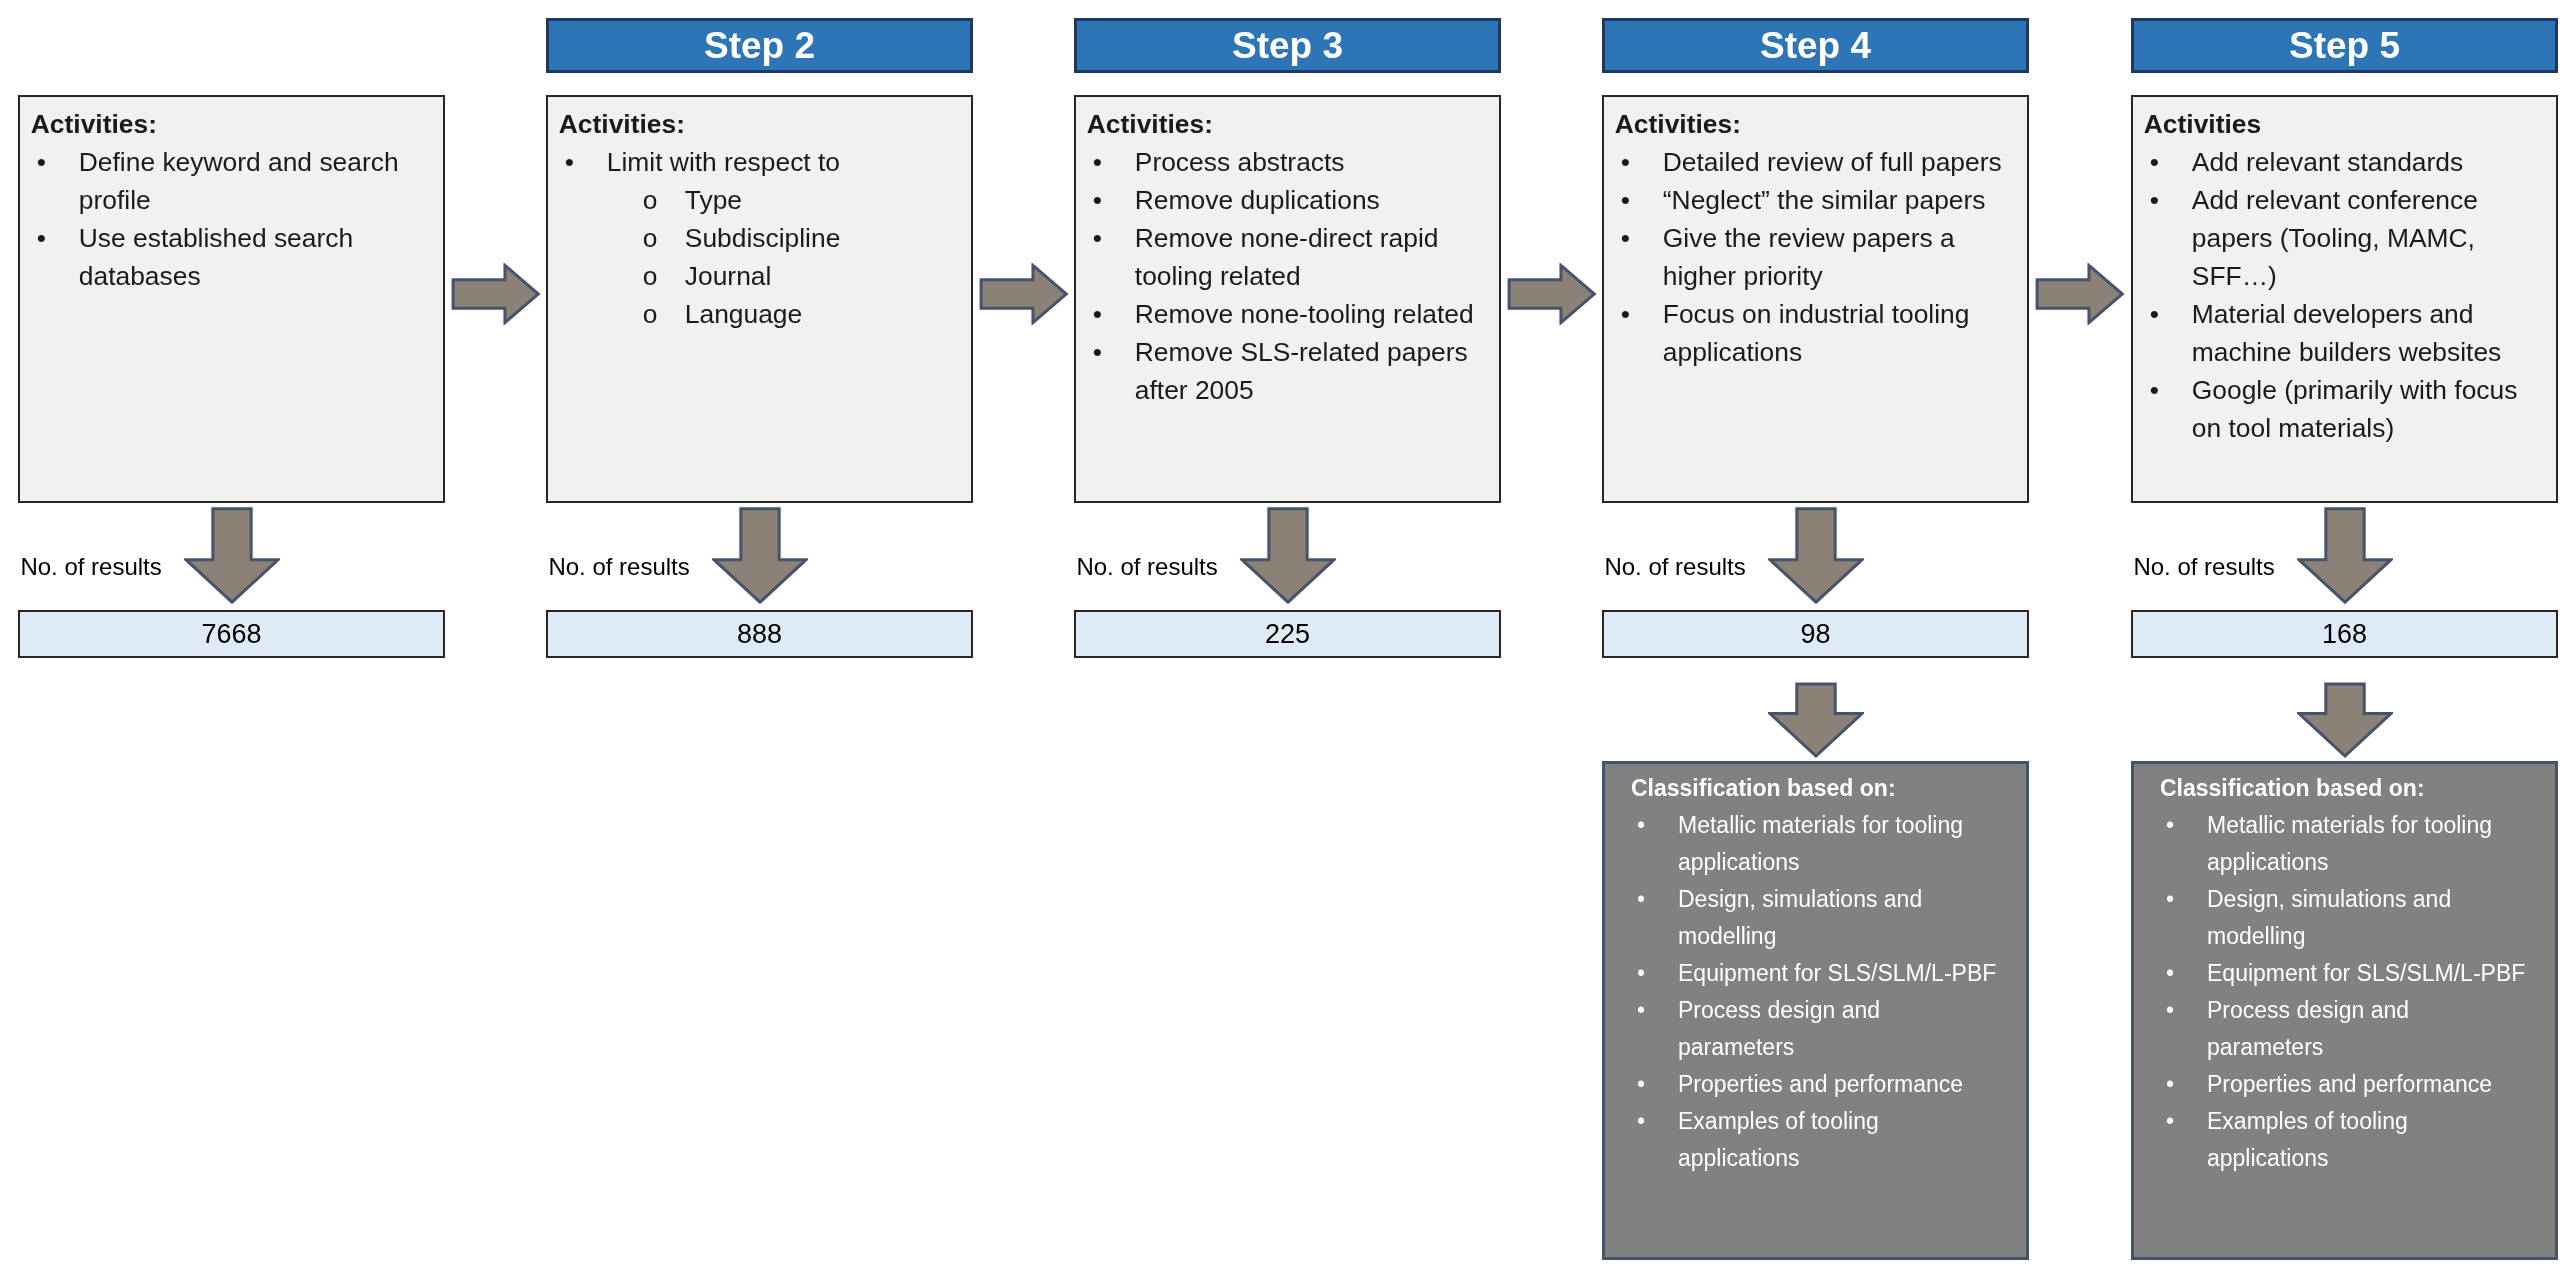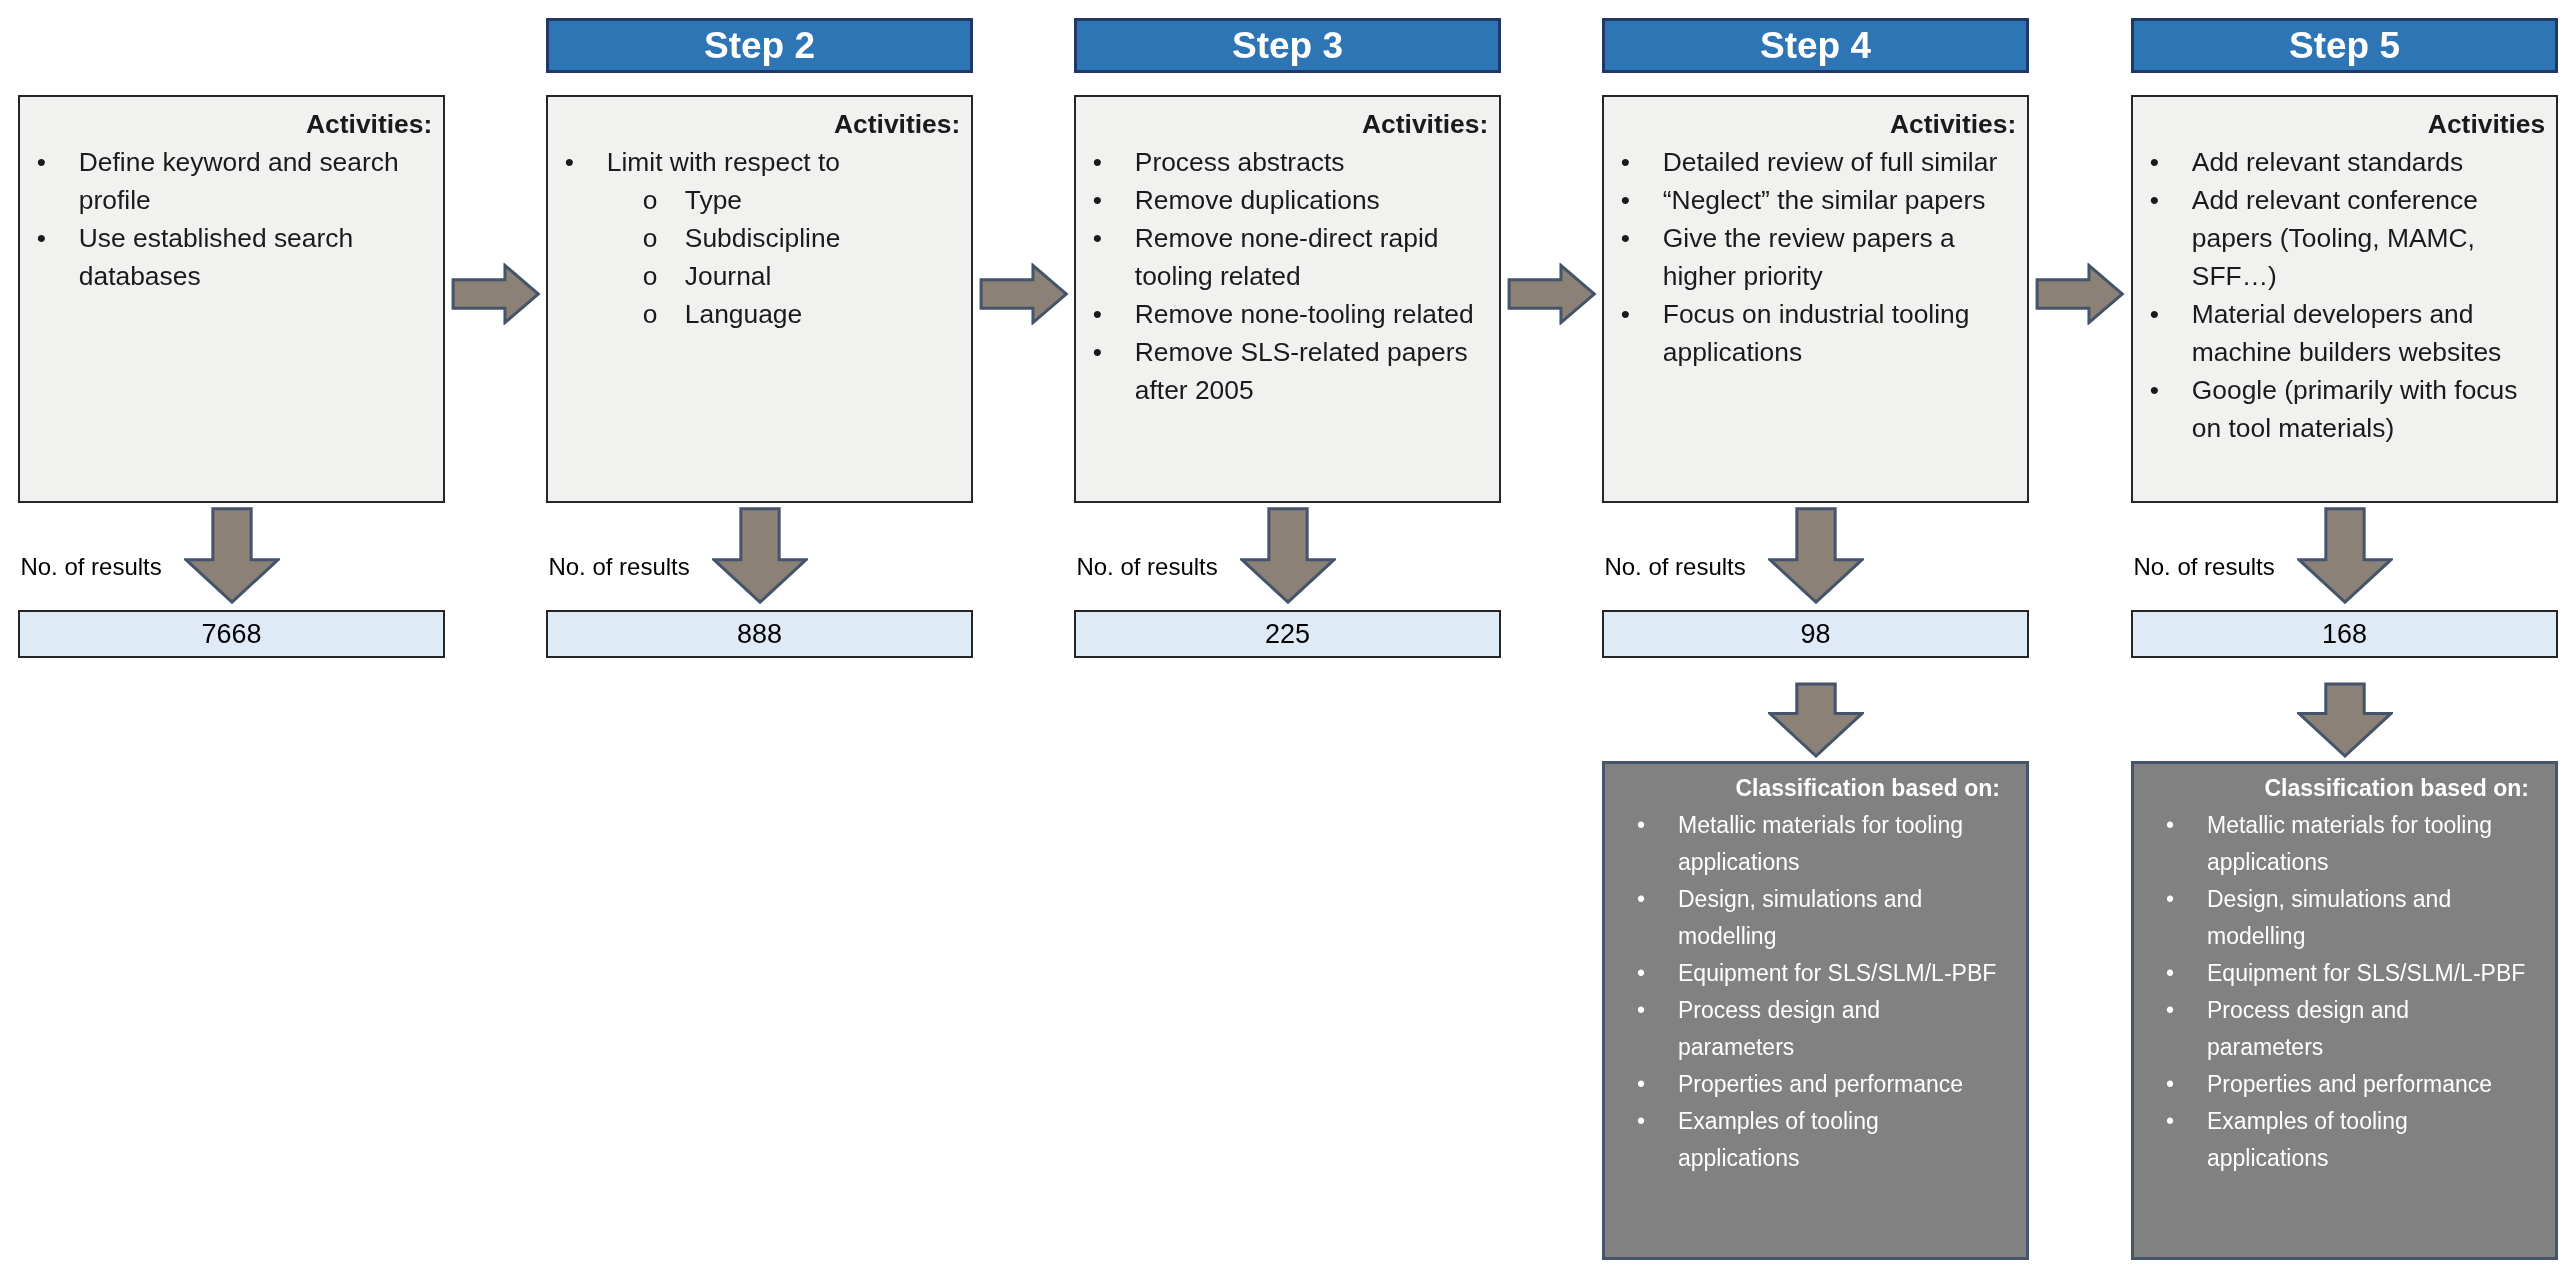--- a/index.html
+++ b/index.html
@@ -21,21 +21,21 @@
     background:var(--header-fill);border:3px solid var(--header-border);
     display:flex;align-items:center;justify-content:center;
   }
   .step-title{color:var(--text-light);font-size:37px;font-weight:bold;}
 
   .activities-box{
     position:absolute;top:95px;left:0;width:100%;height:408px;box-sizing:border-box;
     background:var(--activities-fill);border:2.4px solid var(--box-border);
     padding:8.4px 10.8px;color:var(--text-dark);font-size:26.4px;line-height:38px;
   }
-  .box-heading{font-weight:bold;text-align:right;}
+  .box-heading{font-weight:bold;}
 
   .plain-list{list-style:none;margin:0;padding:0;}
   .bullet-item{position:relative;padding-left:48px;}
   .bullet-item > .marker{position:absolute;left:6px;top:0;}
   .bullet-item.sub{margin-left:78px;}
 
   .arrow-down-1{position:absolute;top:507px;left:50%;transform:translateX(-50%);}
   .arrow-down-2{position:absolute;top:682px;left:50%;transform:translateX(-50%);}
   .arrow-shape{fill:var(--arrow-fill);stroke:var(--arrow-border);stroke-width:5;}
 
@@ -126,21 +126,21 @@
 
   </div>
 
   <div class="step-column" style="left: 1602px; width: 427px;">
     <div class="step-header">
       <span class="step-title">Step 4</span>
     </div>
     <div class="activities-box">
       <div class="box-heading">Activities:</div>
       <ul class="plain-list">
-          <li class="bullet-item"><span class="marker">•</span><span class="txt">Detailed review of full similar</span></li>
+          <li class="bullet-item"><span class="marker">•</span><span class="txt">Detailed review of full papers</span></li>
           <li class="bullet-item"><span class="marker">•</span><span class="txt">“Neglect” the similar papers</span></li>
           <li class="bullet-item"><span class="marker">•</span><span class="txt">Give the review papers a higher priority</span></li>
           <li class="bullet-item"><span class="marker">•</span><span class="txt">Focus on industrial tooling applications</span></li>
         </ul>
     </div>
     <svg class="arrow-down-1" width="96" height="97" viewBox="0 0 160 162">
       <polygon class="arrow-shape" points="48,3 112,3 112,88 157,88 80,159 3,88 48,88"></polygon>
     </svg>
     <div class="results-label">No. of results</div>
     <div class="results-box">

